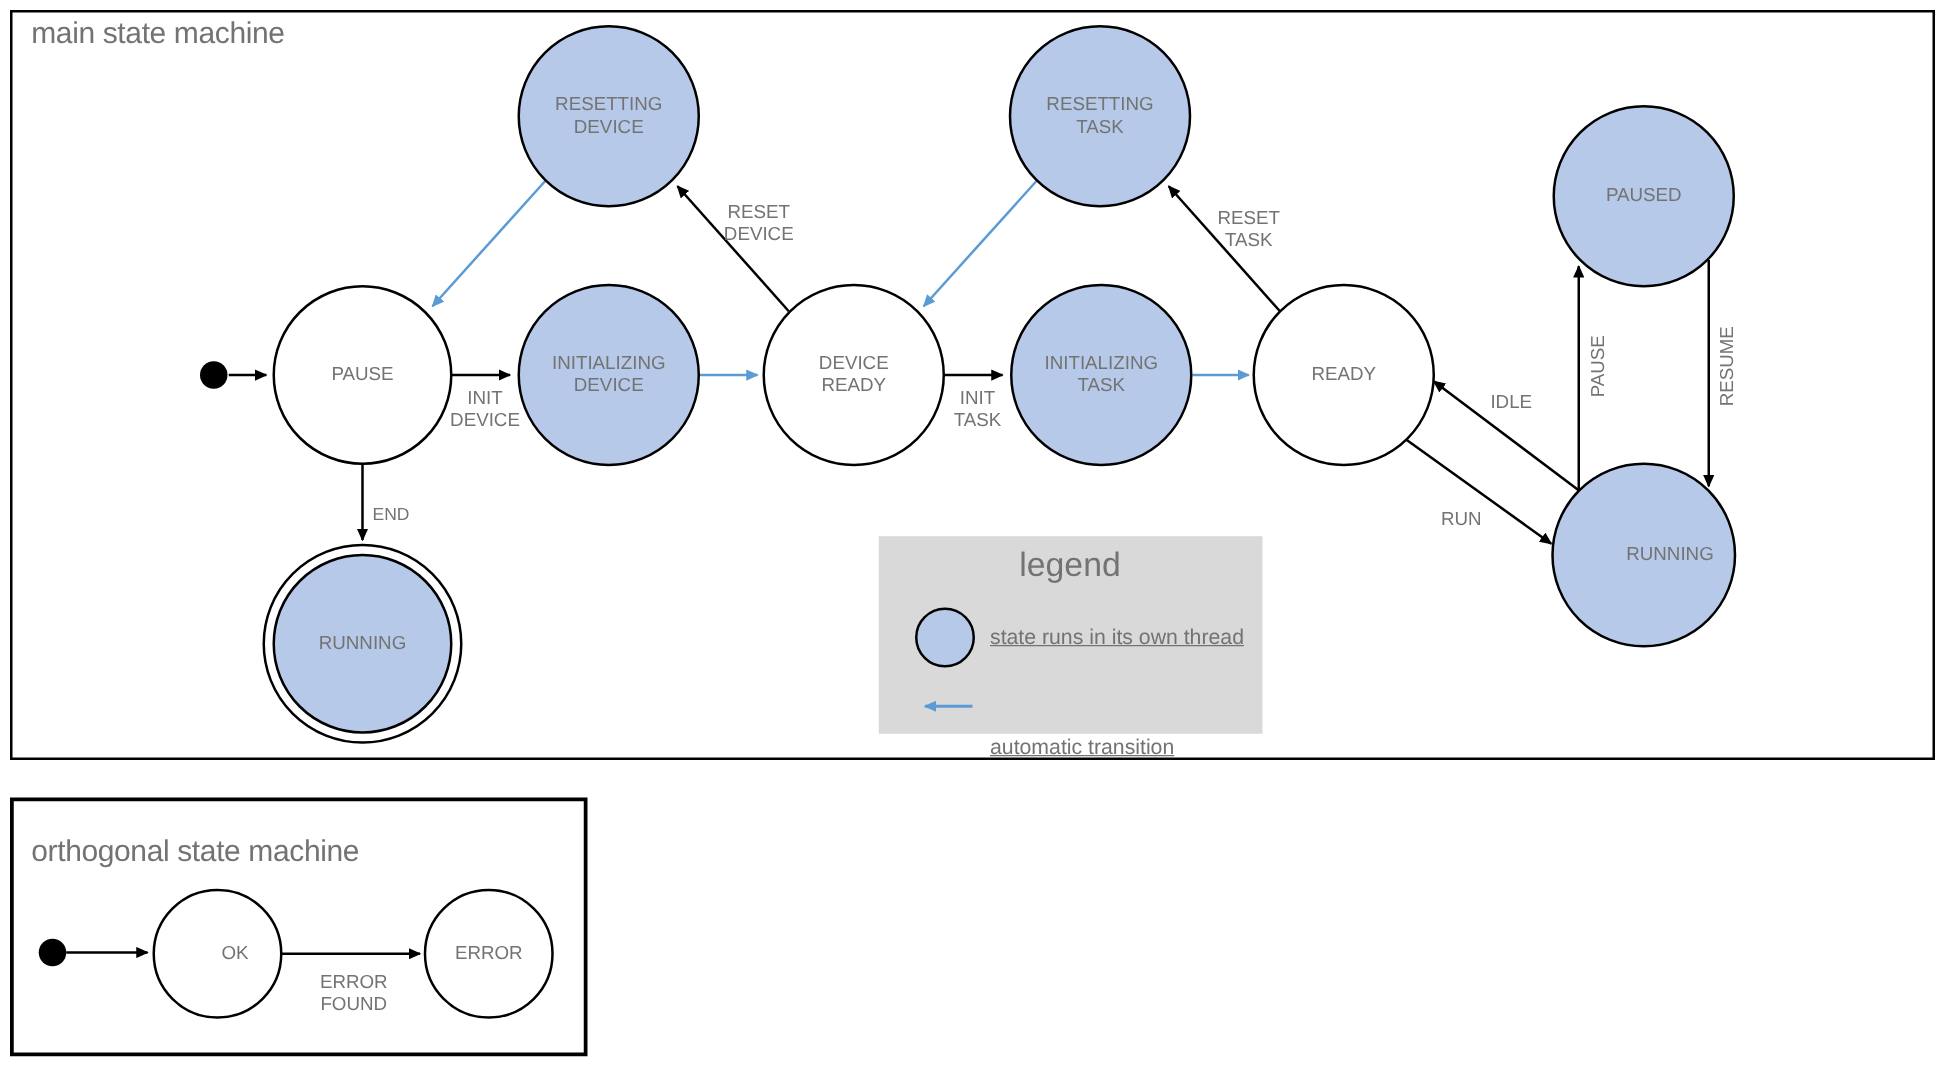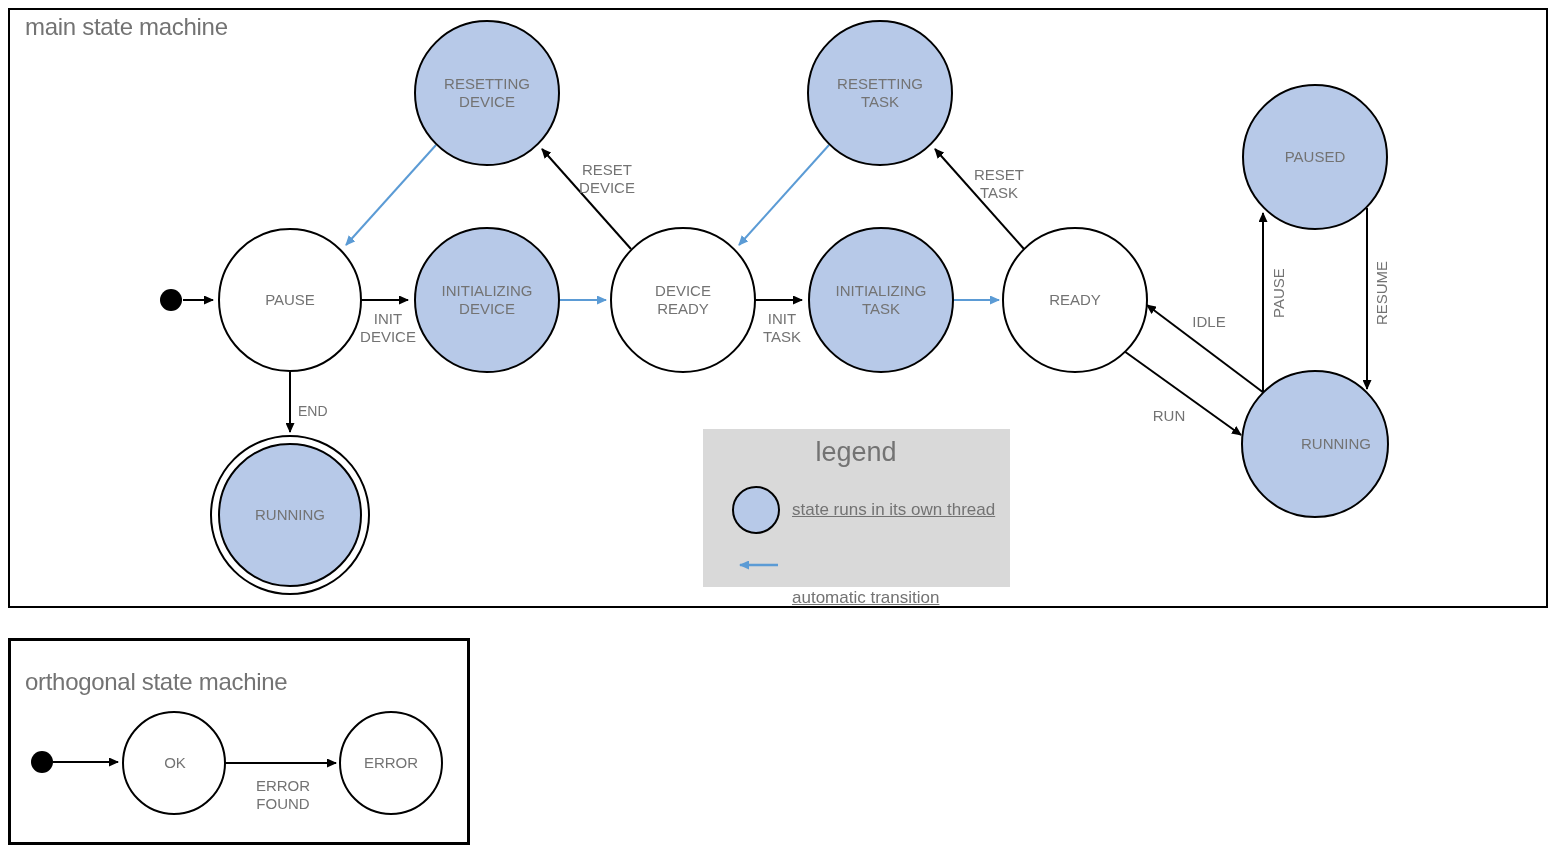--- a/index.html
+++ b/index.html
@@ -104,21 +104,21 @@
   <div class="lbl" style="left:881px;  top:300px;">INITIALIZING
 TASK</div>
   <div class="lbl" style="left:1075px; top:300px;">READY</div>
   <div class="lbl" style="left:487px;  top:93px;">RESETTING
 DEVICE</div>
   <div class="lbl" style="left:880px;  top:93px;">RESETTING
 TASK</div>
   <div class="lbl" style="left:1315px; top:157px;text-align:center;">PAUSED</div>
   <div class="lbl" style="left:1315px; top:444px;margin-left:21px;">RUNNING</div>
   <div class="lbl" style="left:290px;  top:515px;">RUNNING</div>
-  <div class="lbl" style="left:175px;  top:763px;">OK</div>
+  <div class="lbl" style="left:188px;  top:763px;">OK</div>
   <div class="lbl" style="left:391px;  top:763px;">ERROR</div>
 
   <div class="lbl" style="left:388px;  top:328px;">INIT
 DEVICE</div>
   <div class="lbl" style="left:782px;  top:328px;">INIT
 TASK</div>
   <div class="lbl" style="left:607px;  top:179px;">RESET
 DEVICE</div>
   <div class="lbl" style="left:999px;  top:184px;">RESET
 TASK</div>

